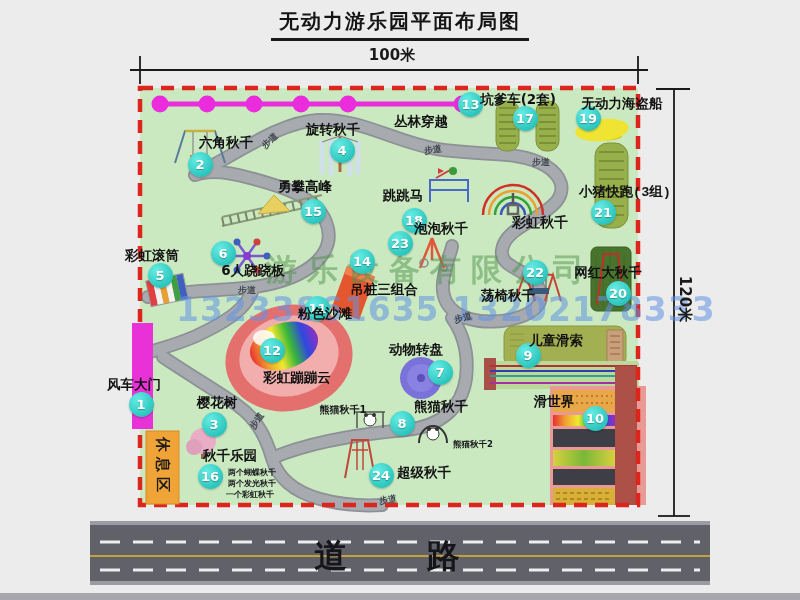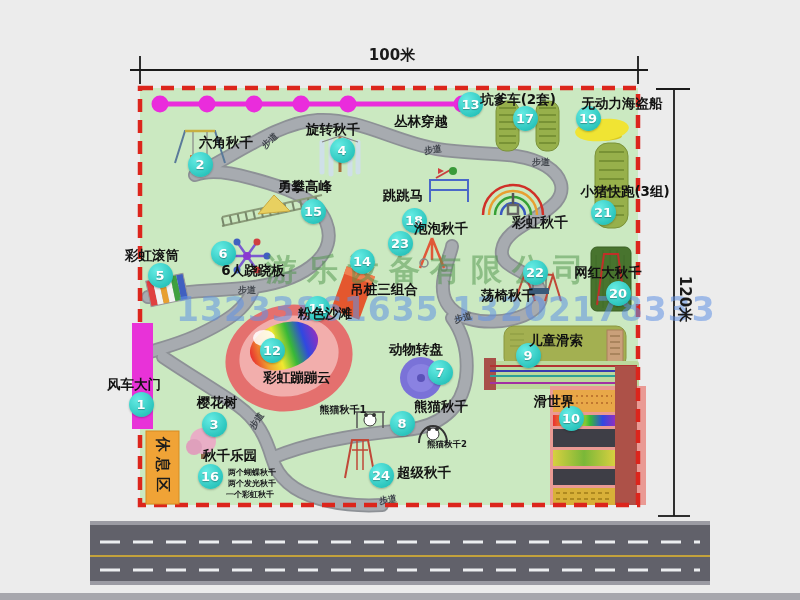--- a/index.html
+++ b/index.html
@@ -27,20 +27,21 @@
   .wm-company{position:absolute;left:266px;top:249px;font-size:31px;font-weight:700;letter-spacing:10px;
     color:rgba(78,148,74,0.50);white-space:nowrap;}
   .wm-phone{position:absolute;left:176px;top:290px;font-size:33px;font-weight:700;letter-spacing:1px;
     color:rgba(96,146,228,0.55);white-space:nowrap;}
 </style>
 </head>
 <body>
 
 <div class="stage">
 
+  <div class="page-title">无动力游乐园平面布局图</div>
 
   <svg class="svg-layer" width="800" height="600" viewBox="0 0 800 600">
     <defs>
       <linearGradient id="rainbow" x1="0" y1="0" x2="1" y2="0">
         <stop offset="0" stop-color="#e83030"></stop>
           <stop offset="0.2" stop-color="#f0a030"></stop>
         <stop offset="0.4" stop-color="#f0e830"></stop>
           <stop offset="0.6" stop-color="#38b838"></stop>
         <stop offset="0.8" stop-color="#3048e0"></stop>
           <stop offset="1" stop-color="#9030c0"></stop>
@@ -286,21 +287,21 @@
       <div class="badge" style="left: 160px; top: 275px;">5</div>
       <div class="item-label" style="left: 152px; top: 256px;">彩虹滚筒</div>
       <div class="badge" style="left: 223px; top: 253px;">6</div>
       <div class="item-label" style="left: 253px; top: 271px;">6人跷跷板</div>
       <div class="badge" style="left: 440px; top: 372px;">7</div>
       <div class="item-label" style="left: 416px; top: 350px;">动物转盘</div>
       <div class="badge" style="left: 402px; top: 423px;">8</div>
       <div class="item-label" style="left: 441px; top: 407px;">熊猫秋千</div>
       <div class="badge" style="left: 528px; top: 355px;">9</div>
       <div class="item-label" style="left: 556px; top: 341px;">儿童滑索</div>
-      <div class="badge" style="left: 571px; top: 418px;">10</div>
+      <div class="badge" style="left: 595px; top: 418px;">10</div>
       <div class="item-label" style="left: 554px; top: 402px;">滑世界</div>
       <div class="badge" style="left: 279px; top: 308px; margin-left: 26px;">11</div>
       <div class="item-label" style="left: 325px; top: 314px;">粉色沙滩</div>
       <div class="badge" style="left: 272px; top: 350px;">12</div>
       <div class="item-label" style="left: 297px; top: 378px;">彩虹蹦蹦云</div>
       <div class="badge" style="left: 418px; top: 104px; margin-left: 40px;">13</div>
       <div class="item-label" style="left: 421px; top: 122px;">丛林穿越</div>
       <div class="badge" style="left: 362px; top: 261px;">14</div>
       <div class="item-label" style="left: 384px; top: 290px;">吊桩三组合</div>
       <div class="badge" style="left: 313px; top: 211px;">15</div>
@@ -309,40 +310,41 @@
       <div class="item-label" style="left: 230px; top: 456px;">秋千乐园</div>
       <div class="badge" style="left: 525px; top: 118px;">17</div>
       <div class="item-label" style="left: 518px; top: 100px;">坑爹车(2套)</div>
       <div class="badge" style="left: 414px; top: 200px; margin-top: 8px;">18</div>
       <div class="item-label" style="left: 403px; top: 196px;">跳跳马</div>
       <div class="badge" style="left: 588px; top: 118px;">19</div>
       <div class="item-label" style="left: 622px; top: 104px;">无动力海盗船</div>
       <div class="badge" style="left: 618px; top: 293px;">20</div>
       <div class="item-label" style="left: 608px; top: 273px;">网红大秋千</div>
       <div class="badge" style="left: 603px; top: 212px;">21</div>
-      <div class="item-label" style="left: 625px; top: 192px;">小猪快跑(3组)</div>
+      <div class="item-label" style="left: 625px; top: 192px; font-family: Liberation Mono, monospace;">小猪快跑(3组)</div>
       <div class="badge" style="left: 535px; top: 272px;">22</div>
       <div class="item-label" style="left: 508px; top: 296px;">荡椅秋千</div>
       <div class="badge" style="left: 400px; top: 243px;">23</div>
       <div class="item-label" style="left: 441px; top: 229px; font-family: Liberation Mono, monospace;">泡泡秋千</div>
       <div class="badge" style="left: 381px; top: 475px;">24</div>
       <div class="item-label" style="left: 424px; top: 473px;">超级秋千</div>
       <div class="walk-label" style="left: 270px; top: 141px; transform: translate(-50%, -50%) rotate(-42deg);">步道</div>
       <div class="walk-label" style="left: 433px; top: 150px; transform: translate(-50%, -50%) rotate(-8deg);">步道</div>
       <div class="walk-label" style="left: 541px; top: 162px; transform: translate(-50%, -50%) rotate(0deg);">步道</div>
       <div class="walk-label" style="left: 463px; top: 318px; transform: translate(-50%, -50%) rotate(-15deg);">步道</div>
       <div class="walk-label" style="left: 247px; top: 290px; transform: translate(-50%, -50%) rotate(0deg);">步道</div>
       <div class="walk-label" style="left: 257px; top: 421px; transform: translate(-50%, -50%) rotate(-55deg);">步道</div>
       <div class="walk-label" style="left: 388px; top: 500px; transform: translate(-50%, -50%) rotate(-8deg);">步道</div>
       <div class="extra-label" style="left: 540px; top: 223px; font-size: 14px; transform: translate(-50%, -50%);">彩虹秋千</div>
       <div class="extra-label" style="left: 343px; top: 410px; font-size: 10px; transform: translate(-50%, -50%);">熊猫秋千1</div>
-      <div class="extra-label" style="left: 447px; top: 445px; font-size: 8.5px; transform: translate(-50%, -50%);">熊猫秋千2</div>
+      <div class="extra-label" style="left: 473px; top: 445px; font-size: 8.5px; transform: translate(-50%, -50%);">熊猫秋千2</div>
       <div class="extra-label" style="left: 252px; top: 472px; font-size: 8px; transform: translate(-50%, -50%);">两个蝴蝶秋千</div>
       <div class="extra-label" style="left: 252px; top: 483px; font-size: 8px; transform: translate(-50%, -50%);">两个发光秋千</div>
       <div class="extra-label" style="left: 250px; top: 494px; font-size: 8px; transform: translate(-50%, -50%);">一个彩虹秋千</div>
     </div>
 
   <div class="dim-label" style="left:392px;top:55px;">100米</div>
   <div class="dim-label vert" style="left:684px;top:299px;">120米</div>
   <div class="gate-label">风车大门</div>
   <div class="rest-label">休息区</div>
+  <div class="road-label">道 路</div>
 
 </div>
 
 </body></html>

